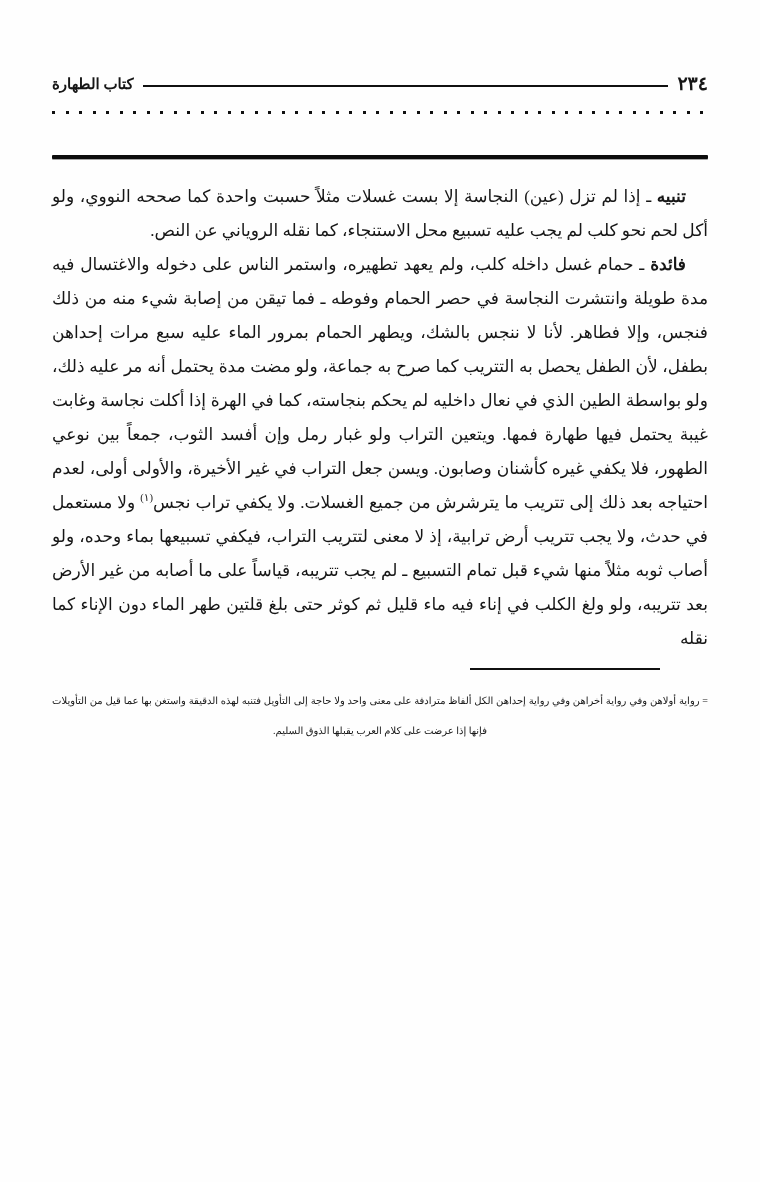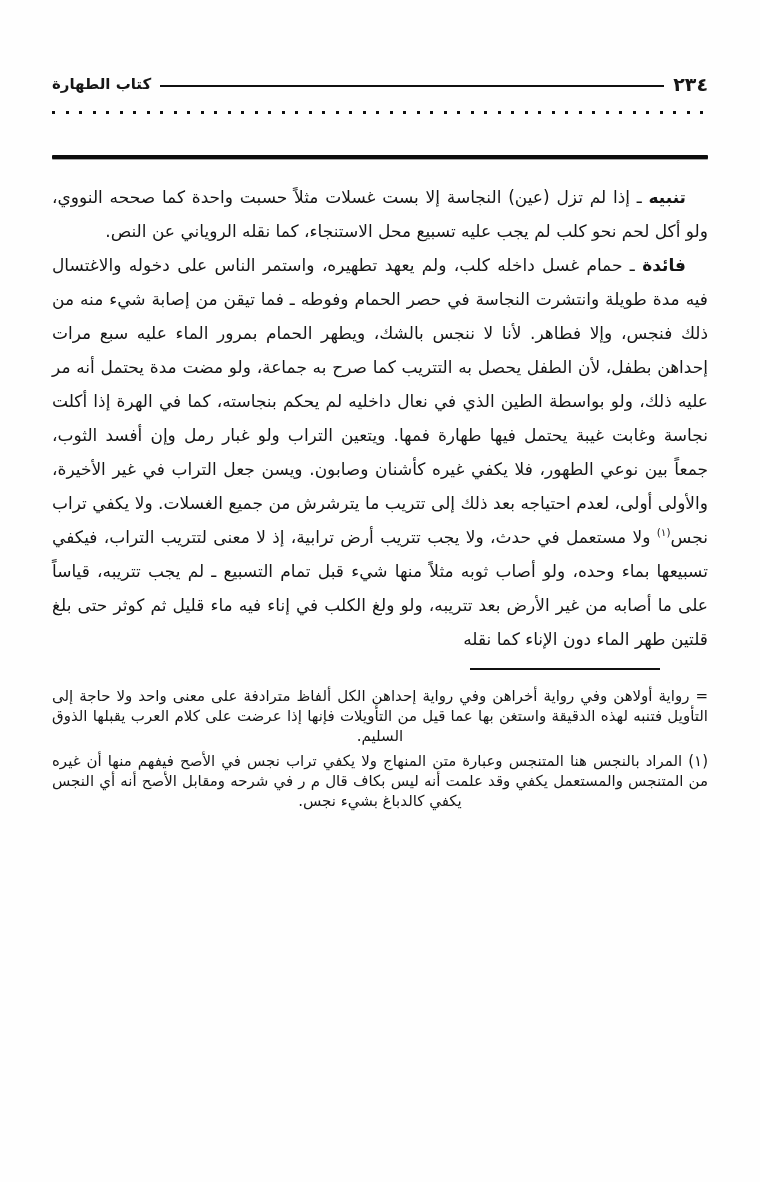--- a/index.html
+++ b/index.html
@@ -8,20 +8,21 @@
     background:#fefefe;
     font-family:"DejaVu Sans",sans-serif;
     color:#161616;
     overflow:hidden;
   }
   .page{
     box-sizing:border-box;
     width:760px;height:1182px;
     padding:74px 52px 40px 52px;
     direction:rtl;
+    font-family:Liberation Serif, serif;
   }
   
   .header{
     display:flex;align-items:center;direction:ltr;
     font-weight:bold;font-size:15px;line-height:20px;
   }
   .header-title{white-space:nowrap;}
   .header-line{flex:1;height:2px;background:#101010;margin:4px 9px 0 9px;}
   .header-num{white-space:nowrap;font-size:19px;letter-spacing:1px;}
   
@@ -44,21 +45,21 @@
   .para + .para{}
   .para.indent{text-indent:22px;}
   .lead{font-weight:bold;}
   sup.fn-ref{font-size:10.5px;line-height:0;vertical-align:super;}
   
   .fn-sep{
     width:190px;height:2px;background:#101010;
     margin:12px 48px 16px auto;
   }
   .footnotes{
-    font-size:15px;line-height:20px;
+    font-size:10px;line-height:30px;
     text-align:justify;text-justify:inter-word;
     -moz-text-align-last:center;text-align-last:center;
   }
   .footnote{margin:0;}
   .footnote + .footnote{margin-top:5px;}
   .fn-marker{white-space:pre;}
 </style>
 </head>
 <body>
 
@@ -76,16 +77,15 @@
 
   <div class="main">
       <p class="para indent"><span class="lead">تنبيه</span><span> ـ إذا لم تزل (عين) النجاسة إلا بست غسلات مثلاً حسبت واحدة كما صححه النووي، ولو أكل لحم نحو كلب لم يجب عليه تسبيع محل الاستنجاء، كما نقله الروياني عن النص.</span></p>
       <p class="para indent"><span class="lead">فائدة</span><span> ـ حمام غسل داخله كلب، ولم يعهد تطهيره، واستمر الناس على دخوله والاغتسال فيه مدة طويلة وانتشرت النجاسة في حصر الحمام وفوطه ـ فما تيقن من إصابة شيء منه من ذلك فنجس، وإلا فطاهر. لأنا لا ننجس بالشك، ويطهر الحمام بمرور الماء عليه سبع مرات إحداهن بطفل، لأن الطفل يحصل به التتريب كما صرح به جماعة، ولو مضت مدة يحتمل أنه مر عليه ذلك، ولو بواسطة الطين الذي في نعال داخليه لم يحكم بنجاسته، كما في الهرة إذا أكلت نجاسة وغابت غيبة يحتمل فيها طهارة فمها. ويتعين التراب ولو غبار رمل وإن أفسد الثوب، جمعاً بين نوعي الطهور، فلا يكفي غيره كأشنان وصابون. ويسن جعل التراب في غير الأخيرة، والأولى أولى، لعدم احتياجه بعد ذلك إلى تتريب ما يترشرش من جميع الغسلات. ولا يكفي تراب نجس</span><sup class="fn-ref">(١)</sup><span> ولا مستعمل في حدث، ولا يجب تتريب أرض ترابية، إذ لا معنى لتتريب التراب، فيكفي تسبيعها بماء وحده، ولو أصاب ثوبه مثلاً منها شيء قبل تمام التسبيع ـ لم يجب تتريبه، قياساً على ما أصابه من غير الأرض بعد تتريبه، ولو ولغ الكلب في إناء فيه ماء قليل ثم كوثر حتى بلغ قلتين طهر الماء دون الإناء كما نقله</span></p>
     </div>
 
   <div class="fn-sep"></div>
 
   <div class="footnotes">
       <p class="footnote"><span class="fn-marker">= </span><span>رواية أولاهن وفي رواية أخراهن وفي رواية إحداهن الكل ألفاظ مترادفة على معنى واحد ولا حاجة إلى التأويل فتنبه لهذه الدقيقة واستغن بها عما قيل من التأويلات فإنها إذا عرضت على كلام العرب يقبلها الذوق السليم.</span></p>
-      <p class="footnote"><span class="fn-marker">(١) </span><span>المراد بالنجس هنا المتنجس وعبارة متن المنهاج ولا يكفي تراب نجس في الأصح فيفهم منها أن غيره من المتنجس والمستعمل يكفي وقد علمت أنه ليس بكاف قال م ر في شرحه ومقابل الأصح أنه أي النجس يكفي كالدباغ بشيء نجس.</span></p>
     </div>
 
 </div>
 
 </body></html>

